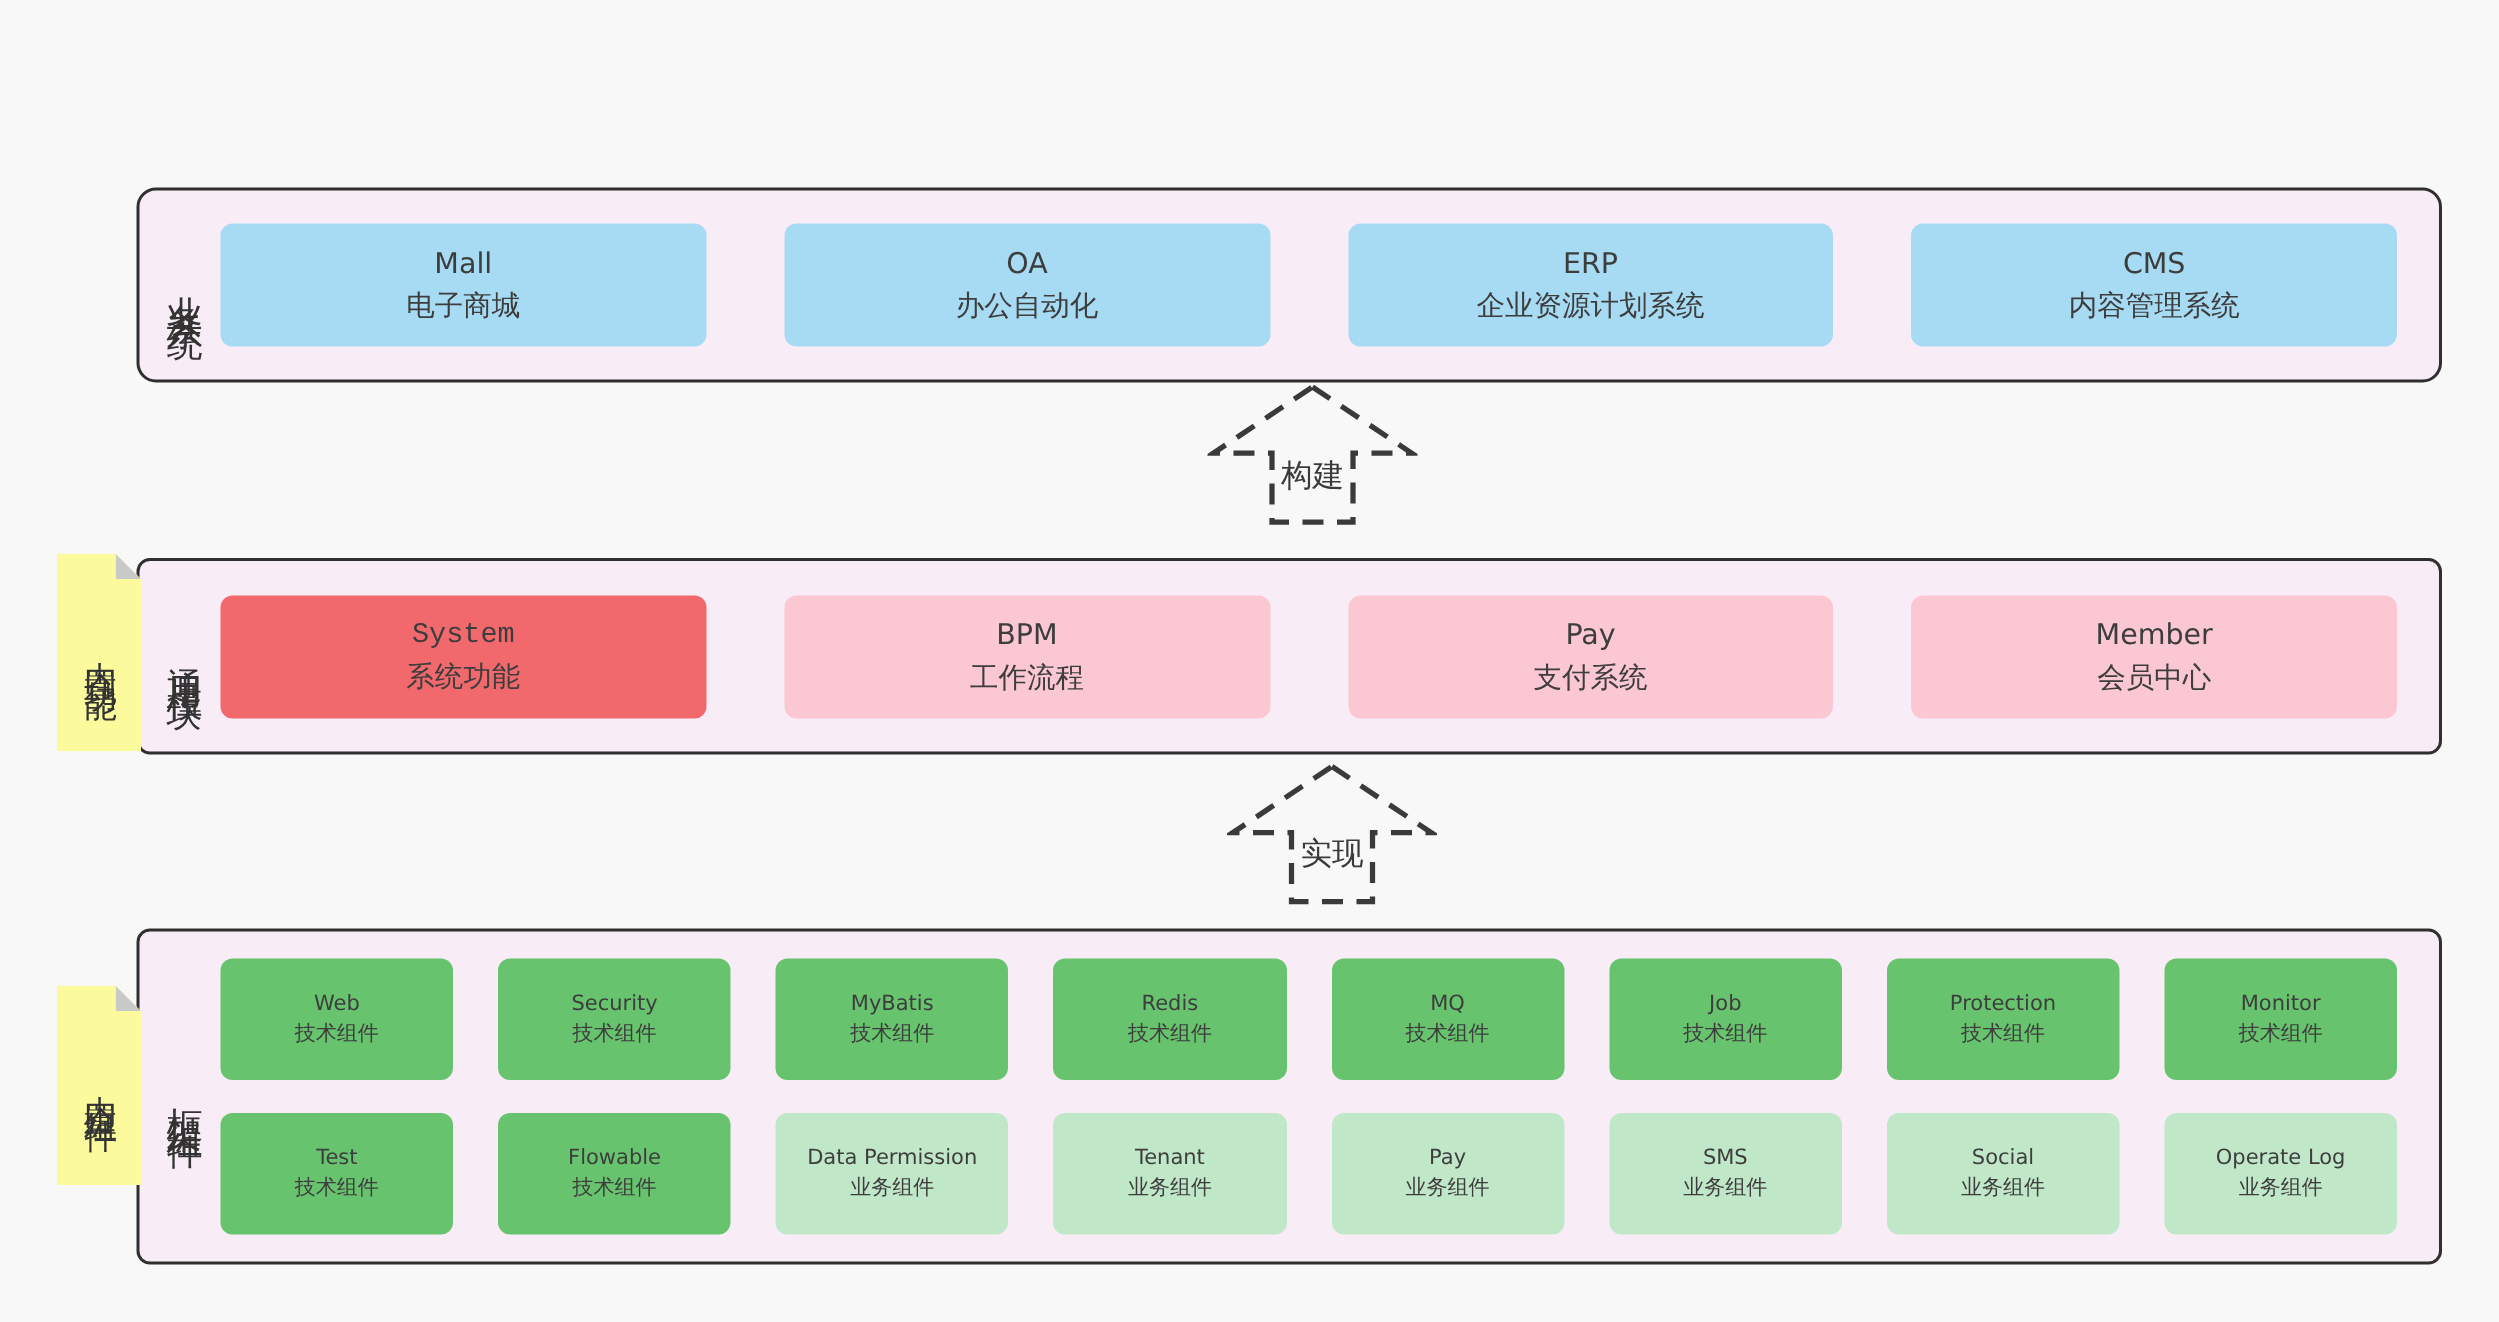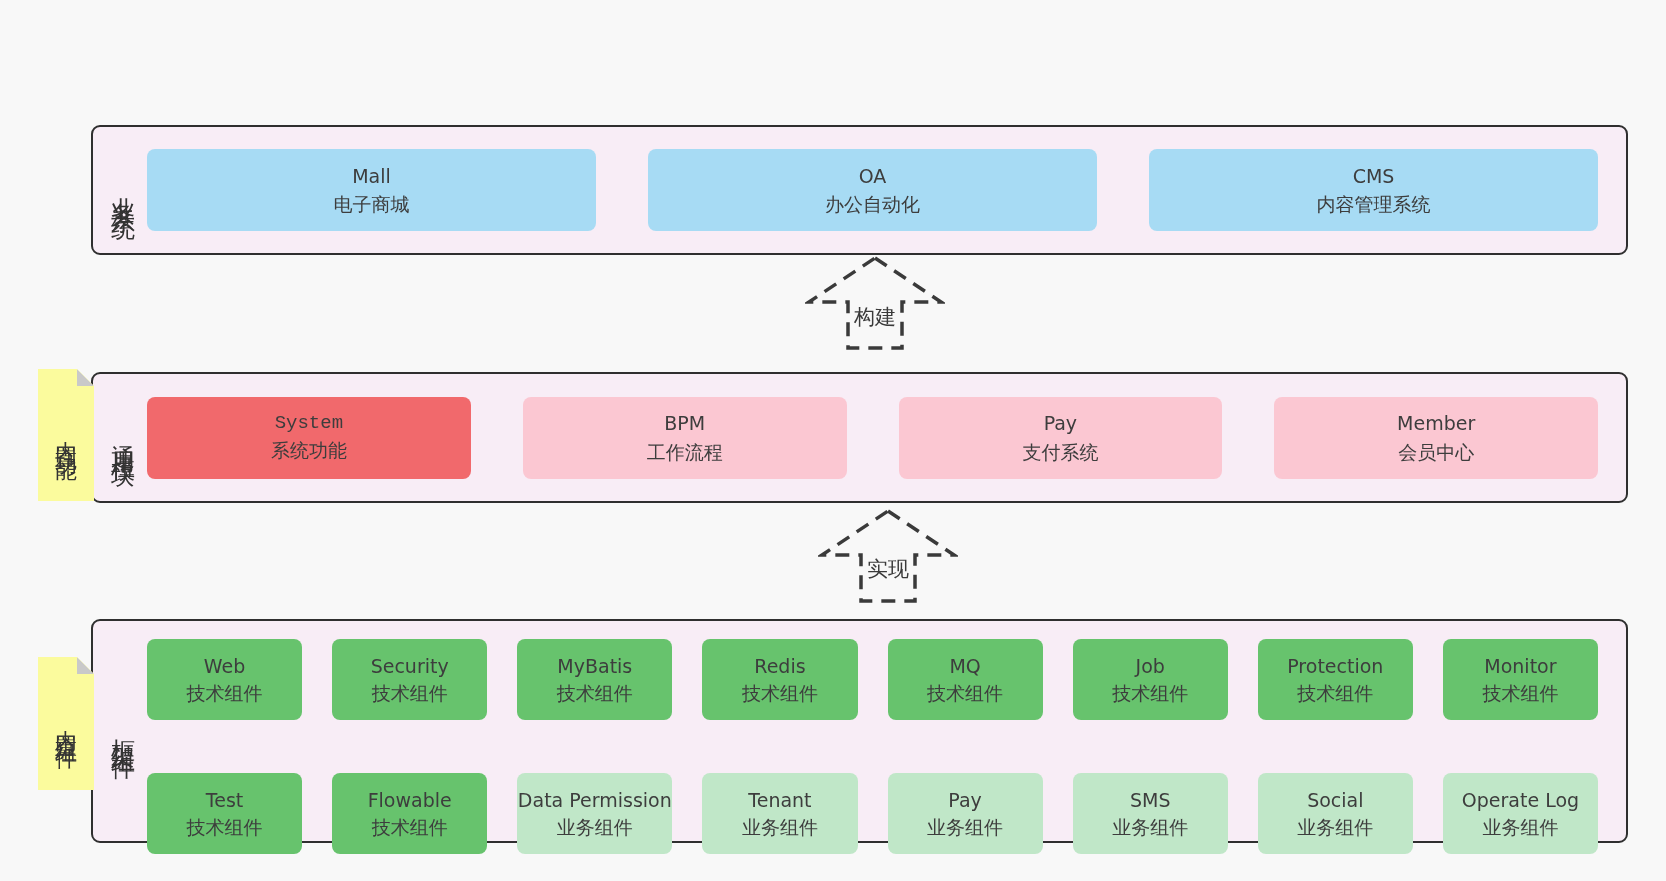--- a/index.html
+++ b/index.html
@@ -10,21 +10,21 @@
     color:var(--text,#3d3d3d);
   }
   .band{
     position:absolute;left:91px;width:1537px;box-sizing:border-box;
     background:var(--band-bg,#f8edf6);
     border:2px solid var(--band-border,#2f2f2f);
     border-radius:9px;
     display:flex;align-items:stretch;
     z-index:1;
   }
-  .band-top{top:125px;height:130px;}
+  .band-top{top:125px;height:130px;border-radius:13px;}
   .band-mid{top:372px;height:131px;}
   .band-bottom{top:619px;height:224px;}
   .band-label{
     flex:none;align-self:center;
     writing-mode:vertical-rl;text-orientation:upright;
     font-size:24px;letter-spacing:6px;line-height:1;
     color:#333;padding-left:14px;width:28px;
   }
   .boxes{
     flex:1;display:flex;align-items:center;
@@ -33,21 +33,21 @@
   .box{
     flex:1;height:82px;border-radius:8px;
     display:flex;flex-direction:column;align-items:center;justify-content:center;
     text-align:center;font-size:19px;line-height:1.5;
   }
   .boxgrid{
     flex:1;display:flex;flex-direction:column;justify-content:center;
     gap:22px;padding:0 28px 0 12px;
   }
   .boxrow{display:flex;gap:30px;}
-  .boxrow .box{height:81px;font-size:19px;line-height:1.38;margin-top:31px;}
+  .boxrow .box{height:81px;font-size:14px;line-height:1.38;}
   .box.blue{background:var(--blue,#a7dbf4);}
   .box.red{background:var(--red,#f1696c);font-family:Liberation Mono, monospace;}
   .box.pink{background:var(--pink,#fbc7d2);}
   .box.green{background:var(--green,#67c36d);}
   .box.light_green{background:var(--light-green,#c0e7c8);}
   .note{
     position:absolute;width:56px;z-index:2;
     background:var(--note-yellow,#fbfb9d);
     clip-path:polygon(0 0,calc(100% - 17px) 0,100% 17px,100% 100%,0 100%);
     display:flex;align-items:center;justify-content:center;
@@ -81,20 +81,24 @@
   <div class="boxes">
       <div class="box blue">
         <div>Mall</div>
         <div>电子商城</div>
       </div>
       <div class="box blue">
         <div>OA</div>
         <div>办公自动化</div>
       </div>
       <div class="box blue">
+        <div>ERP</div>
+        <div>企业资源计划系统</div>
+      </div>
+      <div class="box blue">
         <div>CMS</div>
         <div>内容管理系统</div>
       </div>
     </div>
 </section>
 
 <div class="up-arrow" id="arrow-build">
   <svg viewBox="0 0 140 96">
     <polygon points="70,3 136,47 97,47 97,93 43,93 43,47 4,47" fill="none" stroke="#3a3a3a" stroke-width="3.5" stroke-dasharray="14 9"></polygon>
   </svg>

